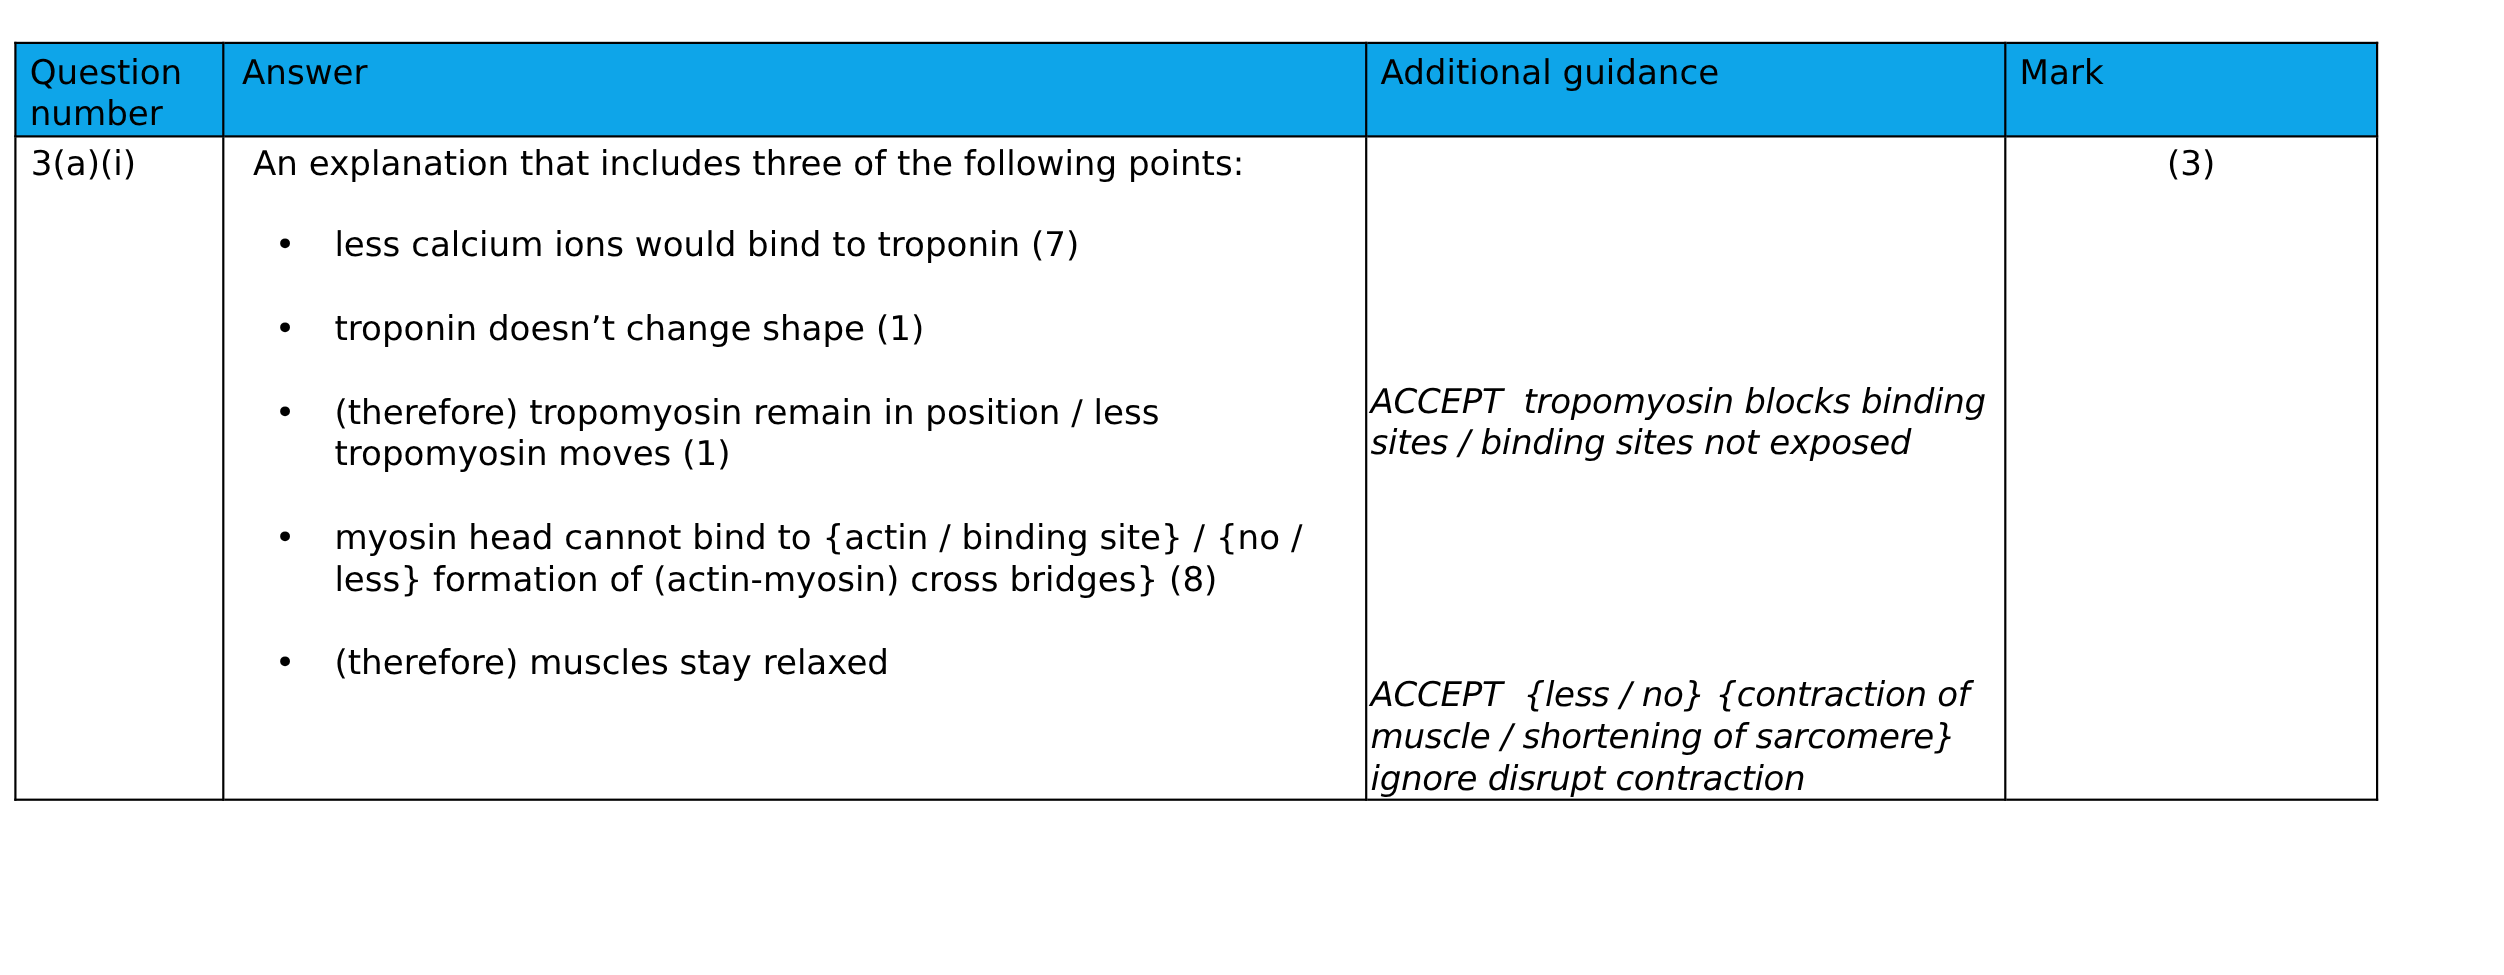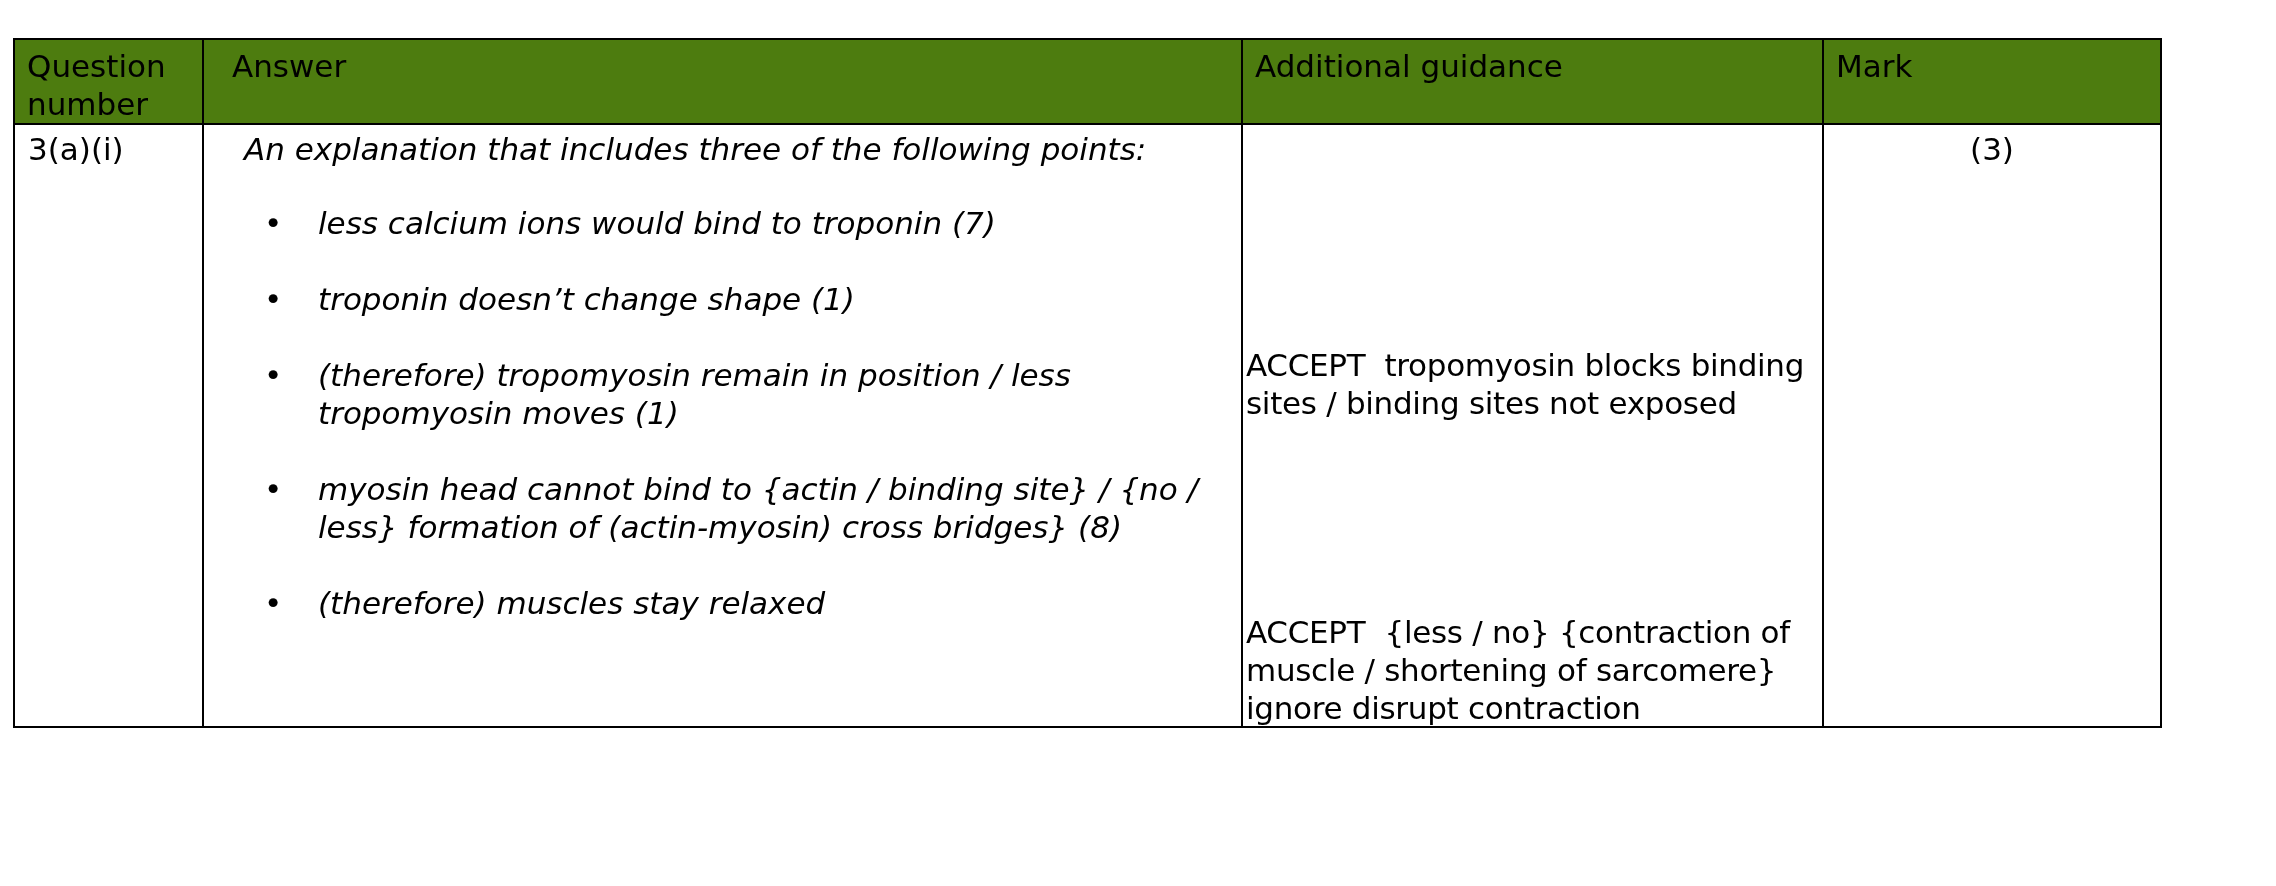--- a/index.html
+++ b/index.html
@@ -20,47 +20,48 @@
   }
   th, td {
     border: 2px solid #000000;
     vertical-align: top;
     text-align: left;
     font-weight: 400;
     font-size: 31px;
     line-height: 38px;
   }
   th.hdr {
-    background: #4d7c0f;
+    background: #0ea5e9;
     padding: 7px 10px 0 12px;
     height: 79px;
   }
-  th.hdr-answer { padding-left: 28px; }
+  th.hdr-answer { padding-left: 16px; }
   tr.body-row { height: 603px; }
   td.qcell { padding: 5px 8px 0 13px; }
-  td.acell { padding: 5px 10px 0 40px; font-style: italic; }
+  td.acell { padding: 5px 10px 0 26px; }
   td.gcell { position: relative; padding: 0; letter-spacing: -0.3px; }
   td.mcell { text-align: center; padding-top: 5px; }
   .intro { white-space: pre-line; }
   ul.bullets { list-style: none; margin: 36px 0 0 0; padding: 0; }
   ul.bullets li {
     position: relative;
     padding-left: 74px;
     margin-bottom: 38px;
     white-space: pre-line;
   }
   ul.bullets li::before {
     content: "\2022";
     position: absolute;
     left: 20px; top: 0;
   }
   .gblock {
     position: absolute;
     left: 3px; right: 2px;
     white-space: pre-line;
+    font-style: italic;
   }
   .gblock-1 { top: 221px; }
   .gblock-2 { top: 456px; margin-top: 32px; }
 </style>
 </head>
 <body>
 
 <table class="mark-table">
   <colgroup>
     <col style="width:189px">

